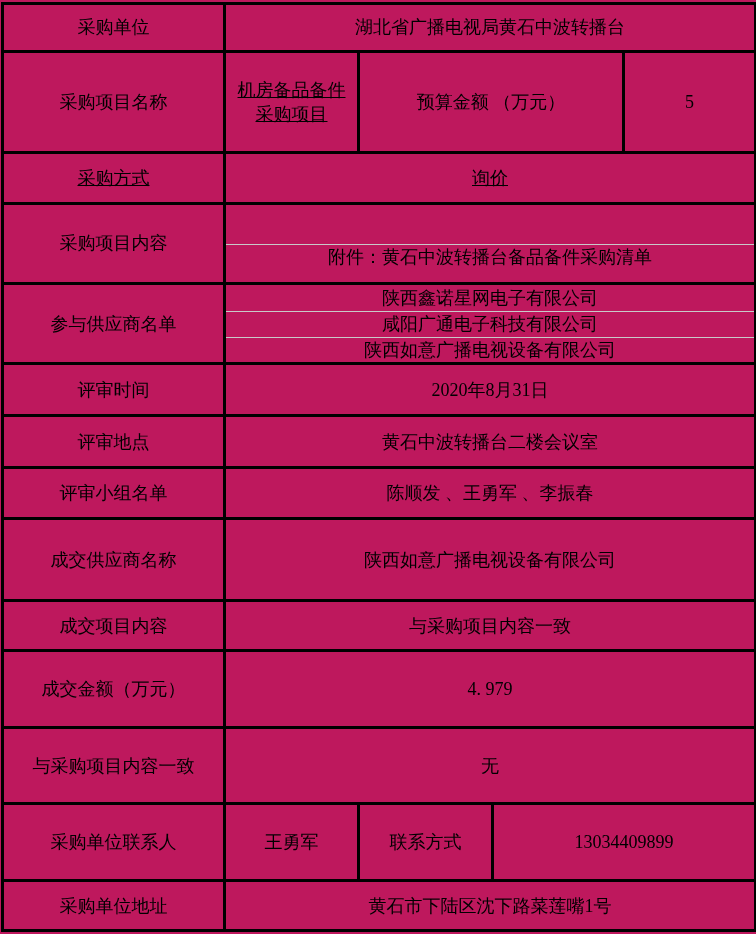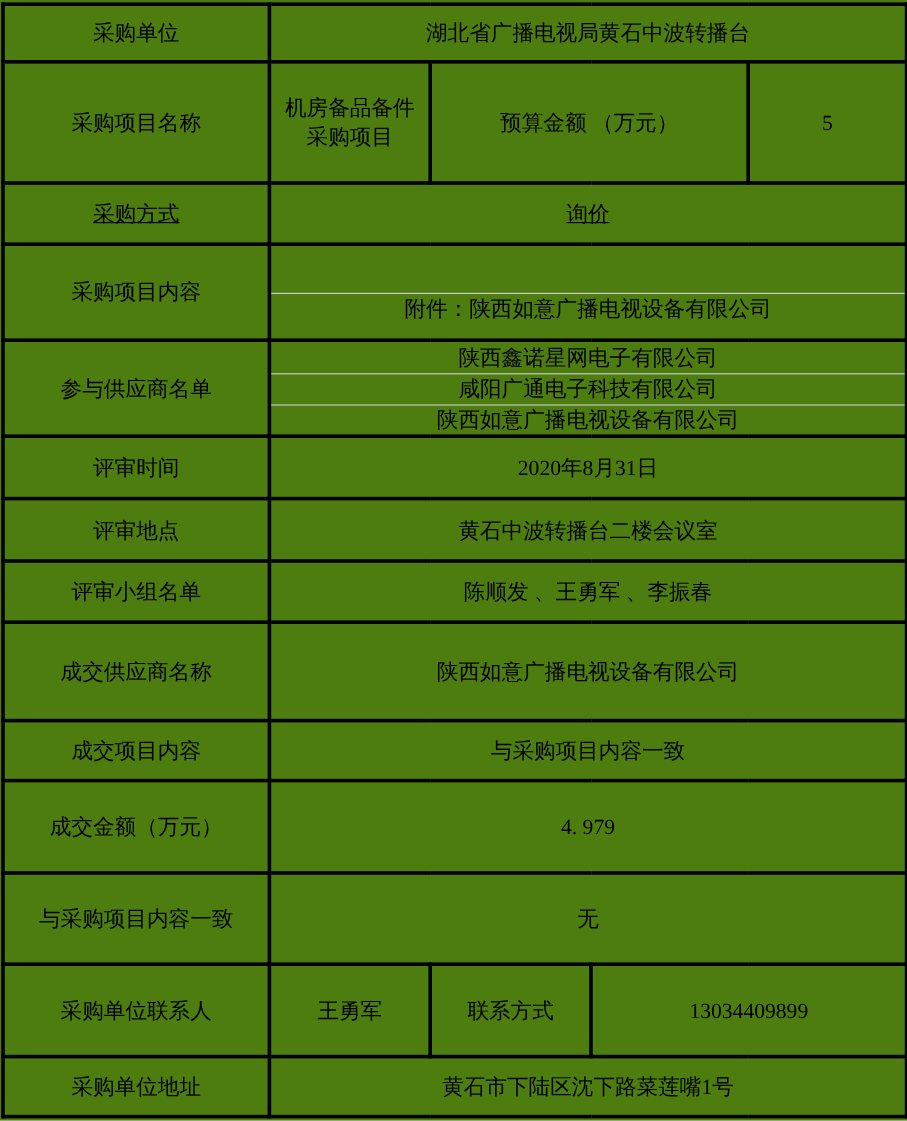--- a/index.html
+++ b/index.html
@@ -4,21 +4,21 @@
 <style>
   html, body {
     margin: 0;
     padding: 0;
     background: #ffffff;
   }
   .doc {
     position: relative;
     width: 756px;
     height: 934px;
-    background: #4d7c0f;
+    background: #be185d;
     color: #000000;
     font-family: "Liberation Serif", "DejaVu Serif", serif;
   }
   table.grid {
     position: absolute;
     left: 1px;
     top: 2px;
     width: 753px;
     border-collapse: collapse;
     table-layout: fixed;
@@ -26,21 +26,21 @@
   table.grid td {
     border: 3px solid #000000;
     text-align: center;
     vertical-align: middle;
     font-size: 18px;
     line-height: 1.35;
     padding: 0;
     overflow: hidden;
   }
   td.label-cell { }
-  .two-line { white-space: pre-line; }
+  .two-line { white-space: pre-line; text-decoration: underline; }
   td.stack-cell { vertical-align: top; }
   .stack {
     display: flex;
     flex-direction: column;
     width: 100%;
     height: 100%;
   }
   .subrow {
     display: flex;
     align-items: center;
@@ -93,21 +93,21 @@
     <tr class="r3">
       <td class="label-cell">采购方式</td>
       <td colspan="4">询价</td>
     </tr>
 
     <tr class="r4">
       <td class="label-cell">采购项目内容</td>
       <td colspan="4" class="stack-cell">
         <div class="stack">
           <div class="subrow hairline" style="height:27px"></div>
-          <div class="subrow" style="flex:1">附件：陕西如意广播电视设备有限公司</div>
+          <div class="subrow" style="flex:1">附件：黄石中波转播台备品备件采购清单</div>
         </div>
       </td>
     </tr>
 
     <tr class="r5">
       <td class="label-cell">参与供应商名单</td>
       <td colspan="4" class="stack-cell">
         <div class="stack">
           <div class="subrow hairline" style="height:26px">陕西鑫诺星网电子有限公司</div>
           <div class="subrow hairline" style="height:25px">咸阳广通电子科技有限公司</div>

